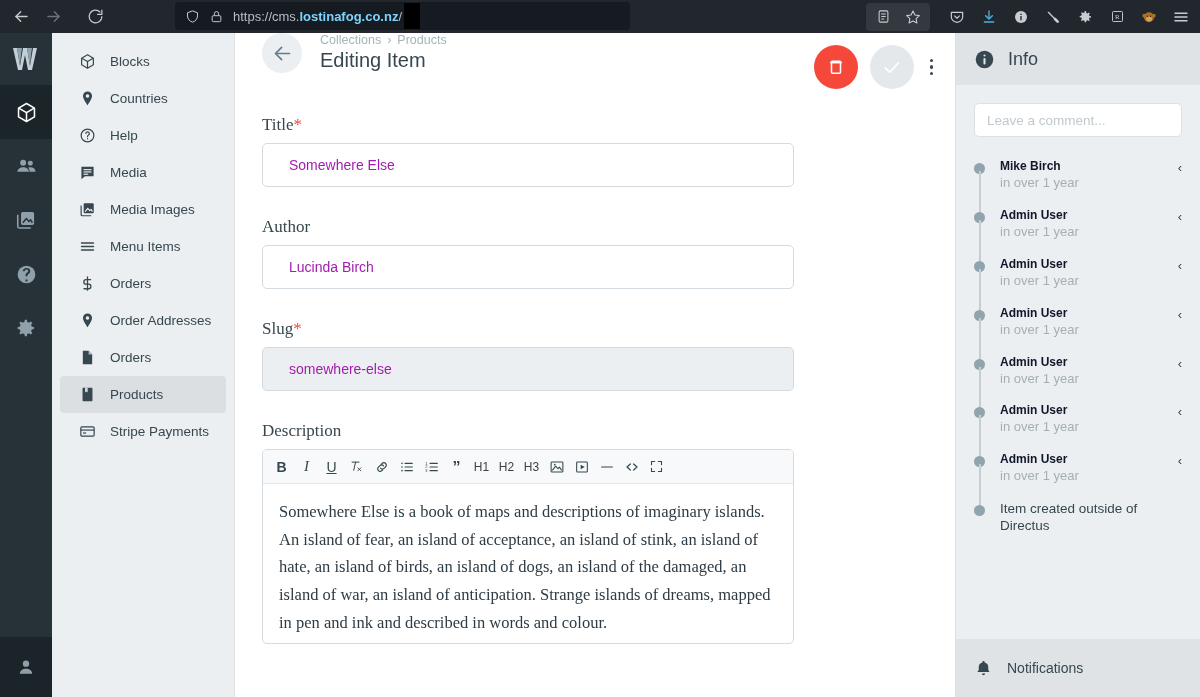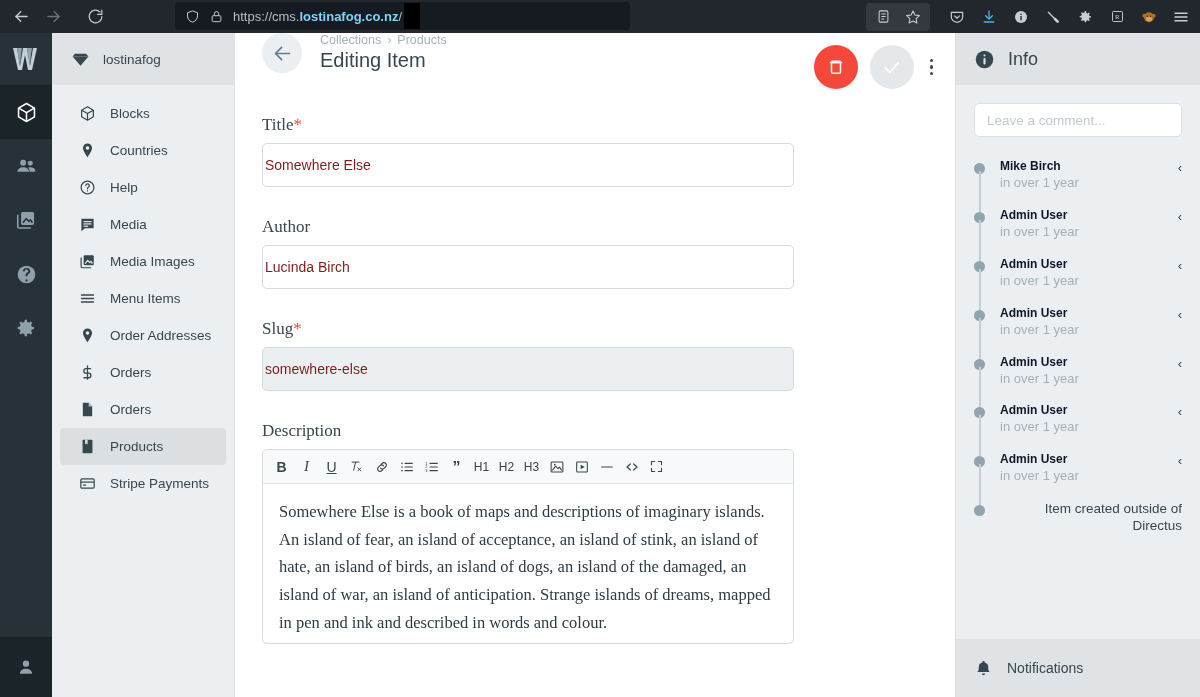--- a/index.html
+++ b/index.html
@@ -134,23 +134,23 @@
   .kebab { display: flex; flex-direction: column; gap: 3px; padding: 0 4px; }
   .kebab i { width: 3.5px; height: 3.5px; border-radius: 50%; background: #3b4853; display: block; }
 
   .form { padding: 18px 27px 0 27px; }
   .field { margin-bottom: 30px; }
   .field-label { font-size: 17px; color: #37474f; margin-bottom: 8px; font-family: Liberation Serif, serif; }
   .field-label .req { color: #f5483b; }
   .text-input {
     width: 532px; height: 44px;
     border: 1px solid #d3dae0; border-radius: 5px;
-    background: #fff; color: #7f1d1d;
+    background: #fff; color: #a21caf;
     font-size: 14px; font-family: "Liberation Sans", sans-serif;
-    padding: 0 2px;
+    padding: 0 26px;
   }
   .text-input.readonly { background: #eceff1; }
 
   .editor { width: 532px; border: 1px solid #d3dae0; border-radius: 5px; overflow: hidden; }
   .editor-toolbar {
     height: 34px; background: #f7f9fa;
     border-bottom: 1px solid #e2e7ea;
     display: flex; align-items: center; gap: 0px; padding: 0 6px;
   }
   .tb-btn {
@@ -195,21 +195,21 @@
     width: 11px; height: 11px; border-radius: 50%;
     background: #90a4ae;
   }
   .tl-line {
     position: absolute; left: 5px; top: 12px;
     width: 1.5px; height: 46px; background: #c4ced3;
   }
   .tl-body { flex: 1; }
   .tl-user { font-size: 12px; color: #0f172a; font-weight: 700; line-height: 1.25; }
   .tl-time { font-size: 13px; color: #a4b0b6; line-height: 1.3; margin-top: 1px; }
-  .tl-plain { font-size: 13.5px; color: #37474f; line-height: 1.25; text-align: right; }
+  .tl-plain { font-size: 13.5px; color: #37474f; line-height: 1.25; }
   .tl-chev { color: #37474f; font-size: 13px; margin-left: 6px; line-height: 1; padding-top: 2px; }
   .info-spacer { flex: 1; }
   .notif-bar {
     height: 58px; background: #dfe3e6;
     display: flex; align-items: center; gap: 14px; padding-left: 18px;
   }
   .notif-label { font-size: 14px; color: #37474f; }
   svg { display: block; }
 </style>
 </head>
@@ -384,29 +384,20 @@
       <span>
         <svg width="20" height="20" viewBox="0 0 24 24" fill="currentColor">
             <circle cx="12" cy="8" r="3.8"></circle>
             <path d="M4.6 20c0-3.6 3.3-6 7.4-6s7.4 2.4 7.4 6z"></path>
           </svg>
       </span>
     </div>
   </div>
 
   <div class="navbar">
-    <div class="project-header">
-      <span>
-        <svg width="21" height="21" viewBox="0 0 24 24">
-            <path d="M3 8.5h18L12 19z" fill="#37474f"></path>
-            <path d="M3 8.5h18l-2.6-3.2H5.6z" fill="#37474f"></path>
-          </svg>
-      </span>
-      <span class="project-name">lostinafog</span>
-    </div>
 
     <div class="nav-list">
       <div class="nav-item">
         <span class="nav-icon">
             <svg width="17" height="17" viewBox="0 0 24 24" fill="none" stroke="currentColor" stroke-width="1.7" stroke-linejoin="round">
               <path d="M12 2.6l8.3 4.8v9.2L12 21.4 3.7 16.6V7.4z"></path>
               <polyline points="3.9 7.4 12 12.1 20.1 7.4"></polyline>
               <line x1="12" y1="12.1" x2="12" y2="21.4"></line>
             </svg>
           </span>
@@ -456,34 +447,34 @@
             <svg width="17" height="17" viewBox="0 0 24 24" fill="none" stroke="currentColor" stroke-width="1.9" stroke-linecap="round">
               <line x1="3.5" y1="7" x2="20.5" y2="7"></line>
               <line x1="3.5" y1="12" x2="20.5" y2="12"></line>
               <line x1="3.5" y1="17" x2="20.5" y2="17"></line>
             </svg>
           </span>
         <span>Menu Items</span>
       </div>
       <div class="nav-item">
         <span class="nav-icon">
-            <svg width="17" height="17" viewBox="0 0 24 24" fill="currentColor">
-              <path d="M12 2.2c-3.6 0-6.4 2.8-6.4 6.3 0 4.7 6.4 12.9 6.4 12.9s6.4-8.2 6.4-12.9c0-3.5-2.8-6.3-6.4-6.3zm0 8.8a2.5 2.5 0 1 1 0-5 2.5 2.5 0 0 1 0 5z"></path>
-            </svg>
-          </span>
-        <span>Order Addresses</span>
-      </div>
-      <div class="nav-item">
-        <span class="nav-icon">
             <svg width="17" height="17" viewBox="0 0 24 24" fill="none" stroke="currentColor" stroke-width="1.8" stroke-linecap="round">
               <line x1="12" y1="2.6" x2="12" y2="21.4"></line>
               <path d="M16.4 6.6H10a3.2 3.2 0 0 0 0 6.4h3.6a3.2 3.2 0 0 1 0 6.4H7"></path>
             </svg>
           </span>
         <span>Orders</span>
+      </div>
+      <div class="nav-item">
+        <span class="nav-icon">
+            <svg width="17" height="17" viewBox="0 0 24 24" fill="currentColor">
+              <path d="M12 2.2c-3.6 0-6.4 2.8-6.4 6.3 0 4.7 6.4 12.9 6.4 12.9s6.4-8.2 6.4-12.9c0-3.5-2.8-6.3-6.4-6.3zm0 8.8a2.5 2.5 0 1 1 0-5 2.5 2.5 0 0 1 0 5z"></path>
+            </svg>
+          </span>
+        <span>Order Addresses</span>
       </div>
       <div class="nav-item">
         <span class="nav-icon">
             <svg width="17" height="17" viewBox="0 0 24 24" fill="currentColor">
               <path d="M5.4 2.6h8.2l5 5v13.8H5.4z"></path>
               <path d="M13.6 2.6l5 5h-5z" fill="#b0bec5"></path>
             </svg>
           </span>
         <span>Orders</span>
       </div>

